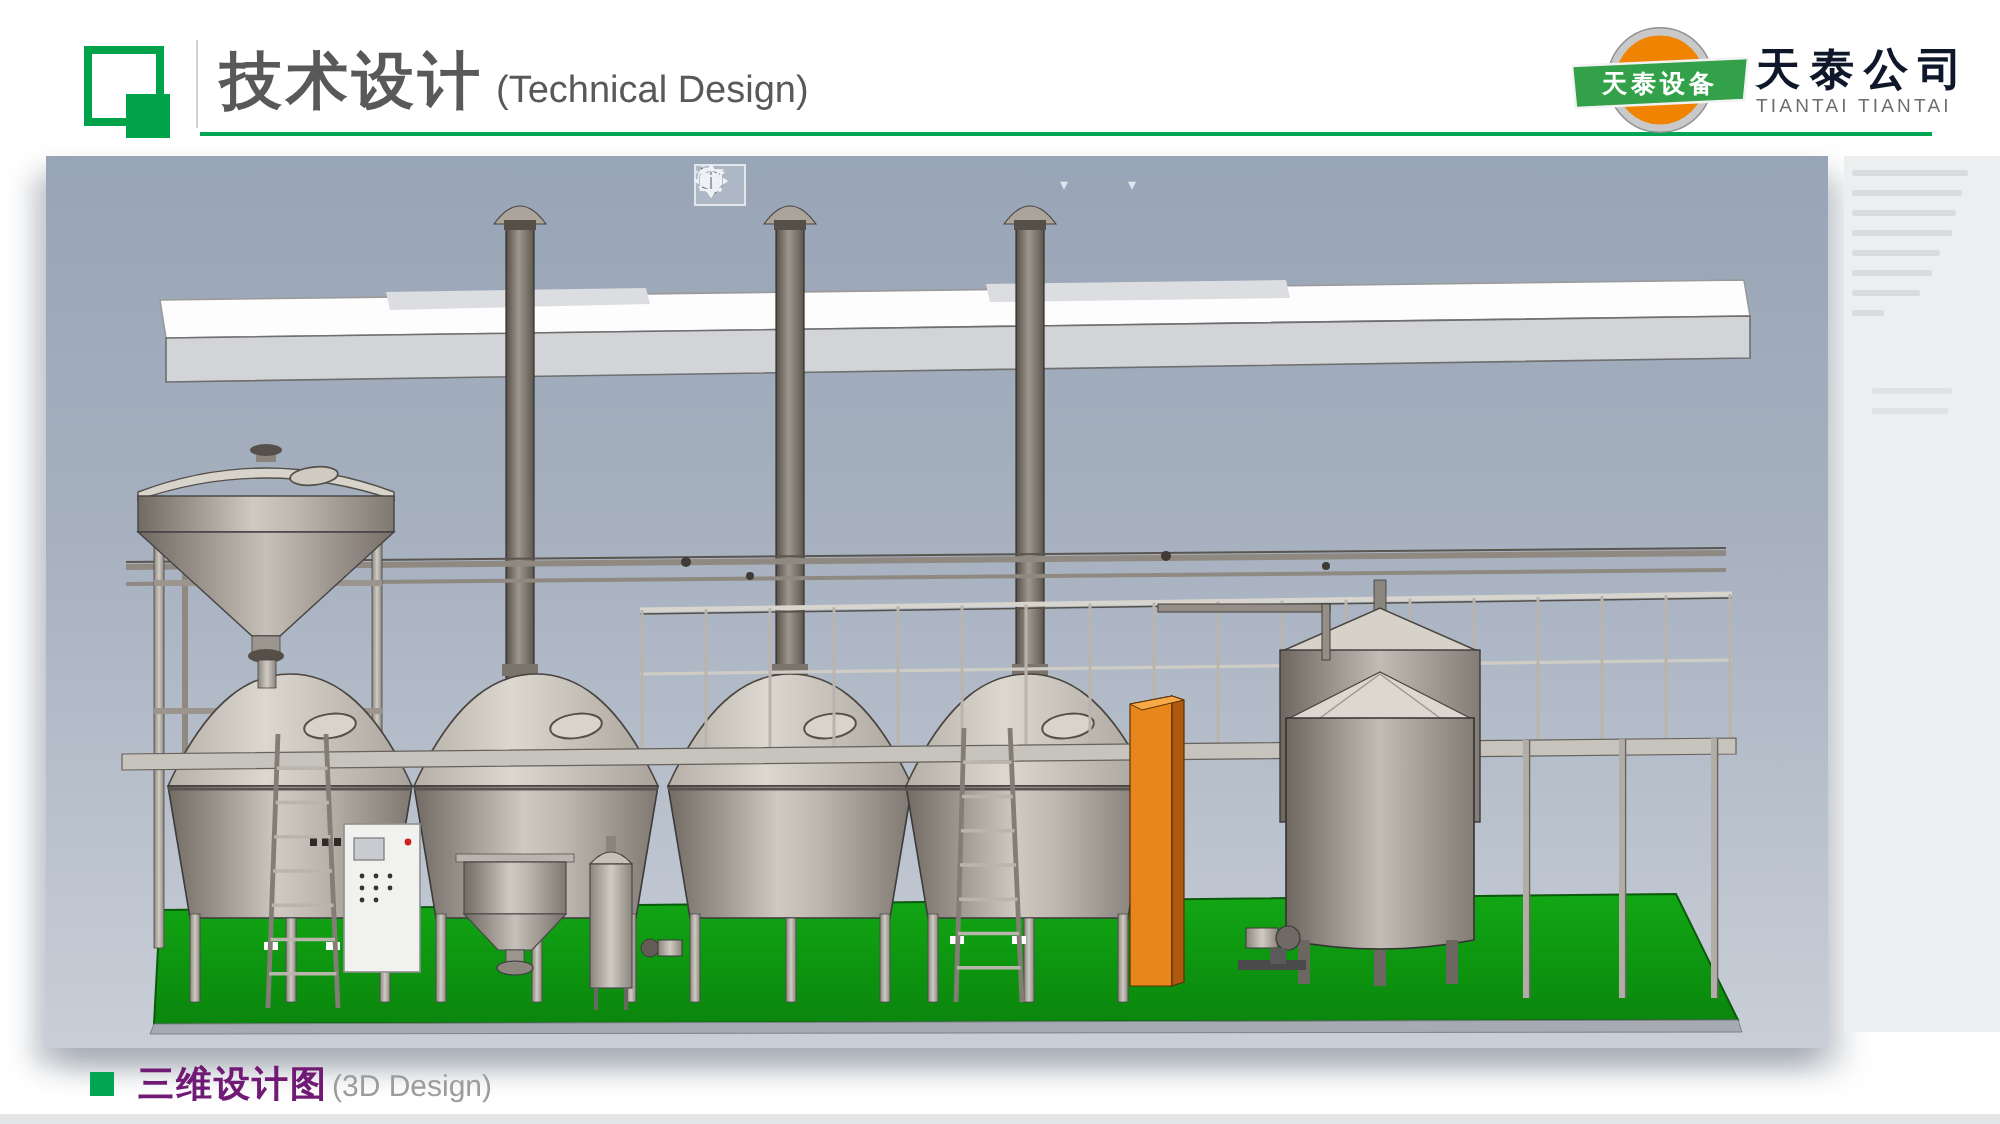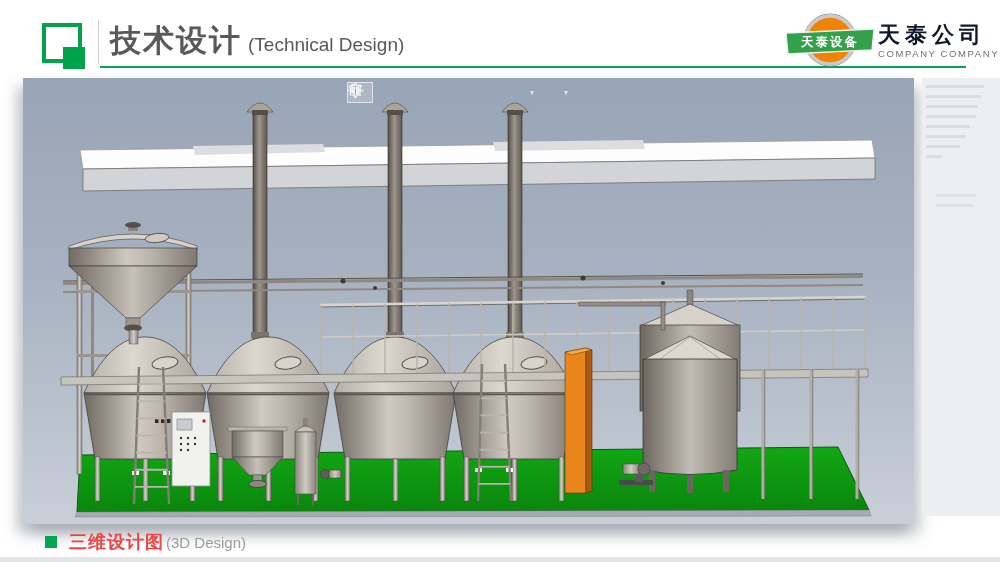--- a/index.html
+++ b/index.html
@@ -34,21 +34,21 @@
 
   
   .sidepanel{position:absolute;left:922px;top:78px;width:78px;height:438px;background:#ECEEF0;}
   .sidepanel span{display:block;height:3px;background:#d9dbde;margin:7px 0 0 4px;border-radius:1px;}
   .sidepanel .short{background:#dfe1e4;margin-left:14px;}
   .sidepanel .gap{height:22px;background:transparent;}
 
   
   .caption{position:absolute;left:45px;top:530px;display:flex;align-items:baseline;}
   .caption .bullet{width:12px;height:12px;background:#00A651;align-self:center;margin-right:12px;}
-  .caption .zh{font-size:18px;font-weight:bold;color:#ef4444;letter-spacing:1px;}
+  .caption .zh{font-size:18px;font-weight:bold;color:#701a75;letter-spacing:1px;}
   .caption .en{font-size:15px;color:#9c9c9c;margin-left:2px;}
   .bottom-strip{position:absolute;left:0;bottom:0;width:1000px;height:5px;background:#e4e5e7;}
 </style>
 </head>
 <body>
 
 <div class="slide">
 
   <div>
     <div class="hicon-outline"></div>
@@ -61,21 +61,21 @@
 
     <div class="logo">
       <svg width="88" height="56" viewBox="0 0 88 56">
         <circle cx="44" cy="28" r="26" fill="none" stroke="#8f8f8f" stroke-width="1"></circle>
         <circle cx="44" cy="28" r="24" fill="#F08300" stroke="#C9C9C9" stroke-width="3.5"></circle>
         <polygon points="0,21 88,17 86,38 2,42" fill="#33A04A" stroke="#F2F2F2" stroke-width="1.3"></polygon>
         <text x="44" y="34" text-anchor="middle" font-size="12.5" font-weight="bold" fill="#ffffff" letter-spacing="2">天泰设备</text>
       </svg>
       <div class="logo-text">
         <div class="logo-zh">天泰公司</div>
-        <div class="logo-en">COMPANY COMPANY</div>
+        <div class="logo-en">TIANTAI TIANTAI</div>
       </div>
     </div>
   </div>
 
   <div class="viewer">
     <svg id="scene" viewBox="0 0 891 446" width="891" height="446">
       <defs>
         <linearGradient id="steelH" x1="0" y1="0" x2="1" y2="0">
           <stop offset="0" stop-color="#716B64"></stop>
             <stop offset=".18" stop-color="#958F88"></stop>

